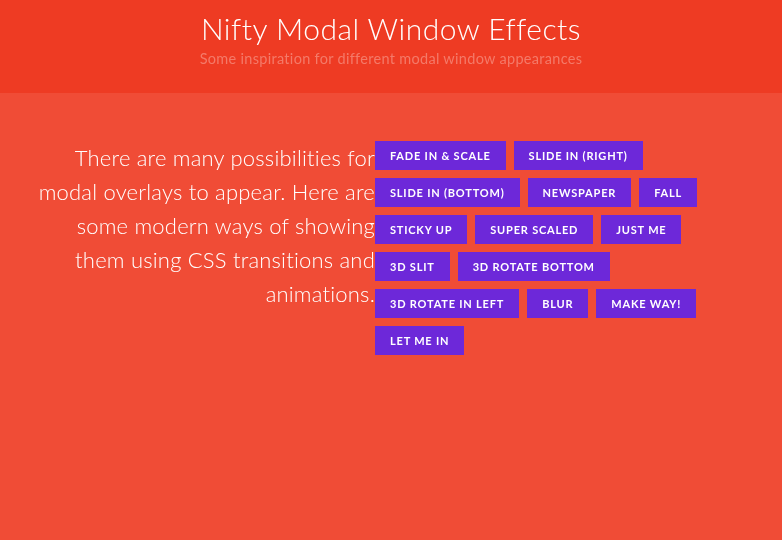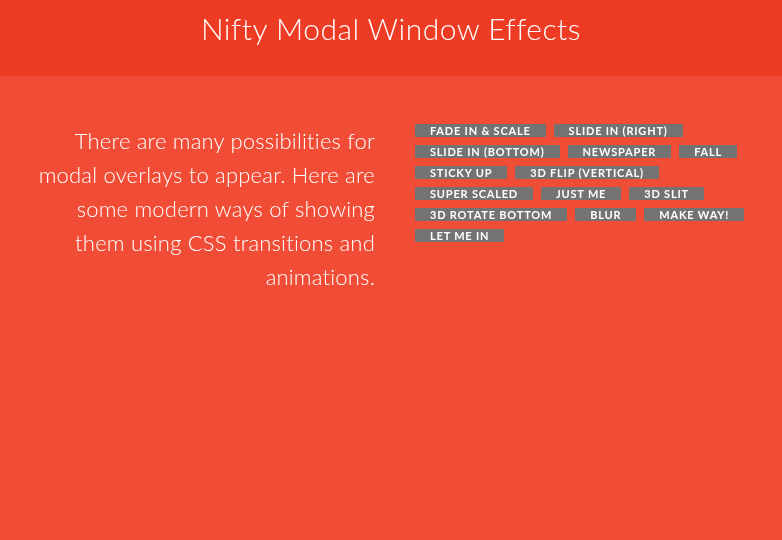--- a/index.html
+++ b/index.html
@@ -28,70 +28,70 @@
     }
     .subtitle {
       color: #f47a69;
       font-size: 14.5px;
       font-weight: 400;
       letter-spacing: 0.3px;
     }
     .content {
       display: flex;
       padding: 48px 25px 20px 30px;
-      gap: 40px;
     }
     .description {
       flex: 0 0 345px;
       color: #ffffff;
       font-size: 22px;
       font-weight: 300;
       line-height: 1.55;
       text-align: right;
       letter-spacing: 0.2px;
     }
     .buttons {
       flex: 1;
       display: flex;
       flex-wrap: wrap;
       gap: 8px;
       align-content: flex-start;
     }
     .btn {
-      background: #737373;
+      background: #6d28d9;
       color: #ffffff;
       border: none;
-      padding: 0 15px;
+      padding: 8px 15px;
       font-size: 11px;
       font-weight: 700;
       letter-spacing: 0.8px;
       text-transform: uppercase;
       cursor: pointer;
       font-family: inherit;
       white-space: nowrap;
     }
   </style>
 </head>
 <body>
 
 <div class="header">
   <h1 class="title">Nifty Modal Window Effects</h1>
+  <p class="subtitle">Some inspiration for different modal window appearances</p>
 </div>
 
 <div class="content">
   <div class="description">There are many possibilities for modal overlays to appear. Here are some modern ways of showing them using CSS transitions and animations.</div>
   <div class="buttons">
     <button class="btn">FADE IN &amp; SCALE</button>
     <button class="btn">SLIDE IN (RIGHT)</button>
     <button class="btn">SLIDE IN (BOTTOM)</button>
     <button class="btn">NEWSPAPER</button>
     <button class="btn">FALL</button>
     <button class="btn">STICKY UP</button>
-    <button class="btn">3D FLIP (VERTICAL)</button>
     <button class="btn">SUPER SCALED</button>
     <button class="btn">JUST ME</button>
     <button class="btn">3D SLIT</button>
     <button class="btn">3D ROTATE BOTTOM</button>
+    <button class="btn">3D ROTATE IN LEFT</button>
     <button class="btn">BLUR</button>
     <button class="btn">MAKE WAY!</button>
     <button class="btn">LET ME IN</button>
   </div>
 </div>
 
 </body></html>

